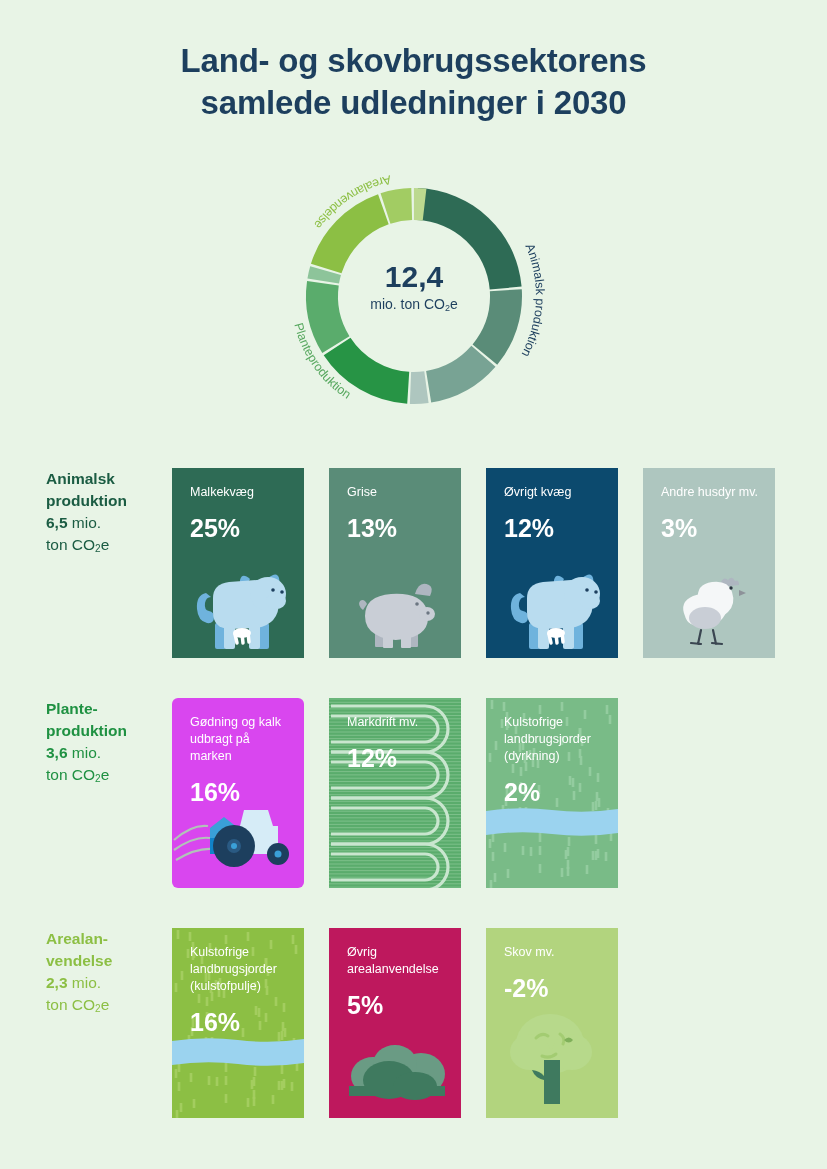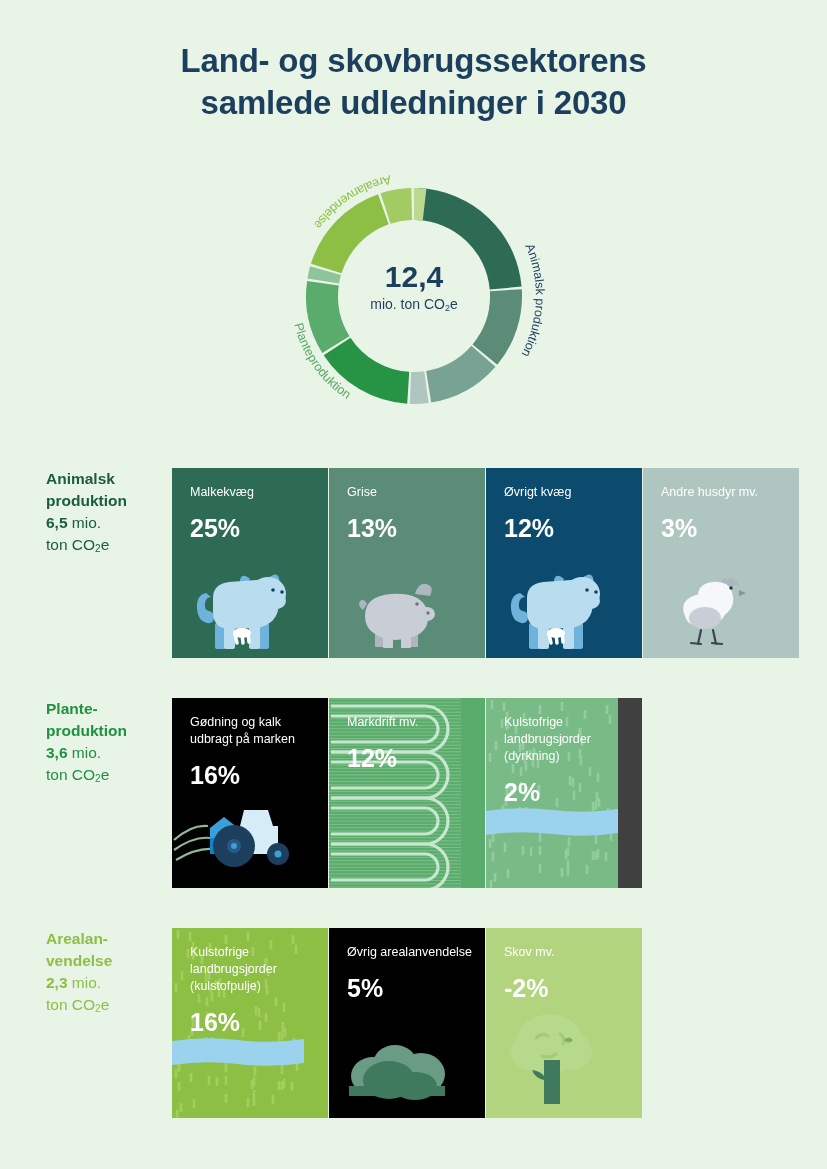--- a/index.html
+++ b/index.html
@@ -43,21 +43,21 @@
     position: absolute; left: 46px; top: 0; width: 122px;
     font-size: 15.5px; line-height: 22px;
   }
   .rowlabel .hdr { font-weight: bold; display: block; }
   .rowlabel .amt { display: block; margin-top: 0px; }
   .rowlabel .amt b { font-weight: bold; }
   .rowlabel sub { font-size: 10px; vertical-align: -2px; }
 
   .cards { position: absolute; left: 172px; top: 0; }
   .card {
-    position: absolute; top: 0; width: 156px; height: 190px;
+    position: absolute; top: 0; width: 132px; height: 190px;
     overflow: hidden;
   }
   .card .ctext { position: absolute; left: 18px; top: 16px; right: 10px; z-index: 4; }
   .card .clabel {
     font-size: 12.5px; line-height: 17px; color: #ffffff; font-weight: 400;
   }
   .card .cpct {
     font-size: 25px; font-weight: bold; color: #ffffff; line-height: 30px; margin-top: 12px;
   }
   .card .art { position: absolute; left: 0; bottom: 0; width: 132px; height: 120px; z-index: 3; }
@@ -203,21 +203,21 @@
       </div>
     </div>
   <div class="row row2" id="row-1">
       <div class="rowlabel" style="color: rgb(31, 145, 66);">
         <span class="hdr">Plante-</span>
         <span class="hdr">produktion</span>
         <span class="amt"><b>3,6</b> mio.</span>
         <span class="amt">ton CO<sub>2</sub>e</span>
       </div>
       <div class="cards">
-        <div class="card c0" style="background: #000000;">
+        <div class="card c0" style="background: #d946ef; border-radius: 6px;">
           <div class="art"><svg viewBox="0 0 132 120" width="132" height="120">
       <path d="M2 72 q18 -16 34 -14 M2 82 q20 -14 36 -12 M4 92 q20 -12 36 -11" stroke="#a9d9ae" stroke-width="2.2" fill="none" opacity="0.85"></path>
       <rect x="68" y="58" width="38" height="22" fill="#d6ecf7"></rect>
       <path d="M72 42 l24 0 l5 16 l-33 0 z" fill="#d6ecf7"></path>
       <rect x="64" y="78" width="44" height="8" fill="#d6ecf7"></rect>
       <path d="M38 60 l14 -11 l14 11 l0 10 l-28 0 z" fill="#3aa0d8"></path>
       <rect x="38" y="70" width="28" height="16" fill="#1183c9"></rect>
       <circle cx="62" cy="78" r="21" fill="#1d3f5e"></circle>
       <circle cx="62" cy="78" r="7" fill="#2a5a83"></circle>
       <circle cx="62" cy="78" r="3" fill="#3aa0d8"></circle>
@@ -489,21 +489,21 @@
             <line x1="7" y1="135" x2="7" y2="144" stroke="#a6cf62" stroke-width="2.6" opacity="0.9"></line>
             <line x1="71" y1="100" x2="71" y2="109" stroke="#a6cf62" stroke-width="2.6" opacity="0.9"></line>
             <line x1="54" y1="166" x2="54" y2="175" stroke="#a6cf62" stroke-width="2.6" opacity="0.9"></line>
       <path d="M0 113 q33 -5 66 -1 q33 4 66 -1 l0 24 q-33 5 -66 1 q-33 -4 -66 1 z" fill="#9bd3ef"></path>
     </svg>
           <div class="ctext">
          <div class="clabel">Kulstofrige landbrugsjorder (kulstofpulje)</div>
          <div class="cpct">16%</div>
        </div>
         </div>
-        <div class="card c1" style="background: #000000;">
+        <div class="card c1" style="background: #be185d;">
           <div class="art"><svg viewBox="0 0 132 120" width="132" height="120">
       <ellipse cx="44" cy="78" rx="22" ry="19" fill="#6a9b84"></ellipse>
       <ellipse cx="92" cy="76" rx="24" ry="21" fill="#6a9b84"></ellipse>
       <ellipse cx="66" cy="66" rx="22" ry="19" fill="#6a9b84"></ellipse>
       <ellipse cx="60" cy="82" rx="26" ry="19" fill="#3f7a5f"></ellipse>
       <ellipse cx="86" cy="88" rx="22" ry="14" fill="#3f7a5f"></ellipse>
       <rect x="20" y="88" width="96" height="10" fill="#3f7a5f"></rect>
       <rect x="20" y="88" width="96" height="10" rx="4" fill="#3f7a5f"></rect>
     </svg></div>
           <div class="ctext">

